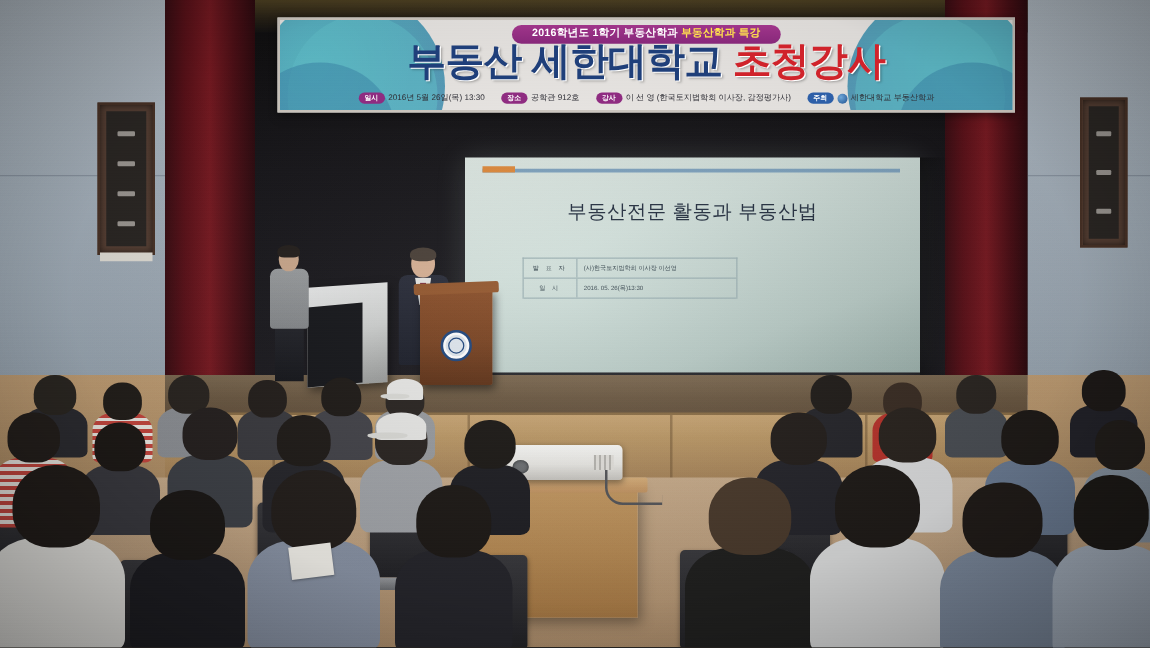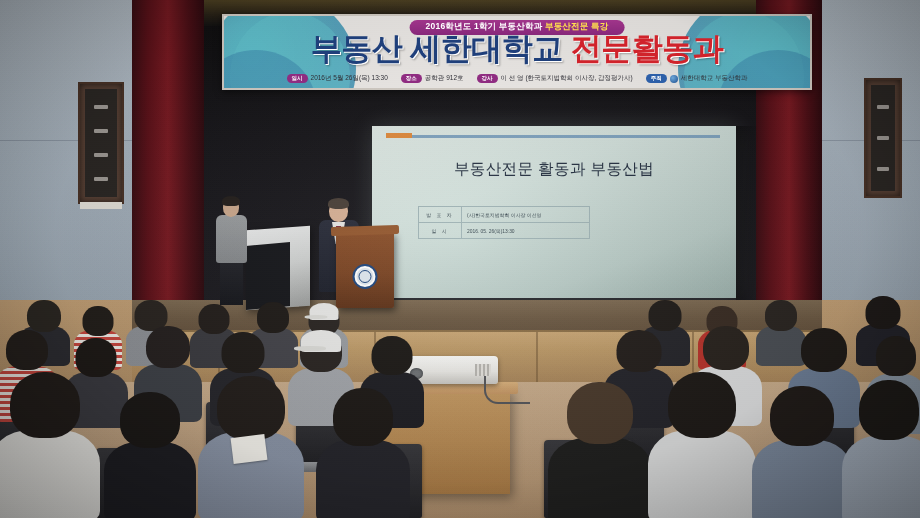--- a/index.html
+++ b/index.html
@@ -309,23 +309,23 @@
       <div class="sw-a"></div>
         <div class="sw-b"></div>
         <div class="sw-c"></div>
     </div>
     <div class="swoosh right">
       <div class="sw-a"></div>
         <div class="sw-b"></div>
         <div class="sw-c"></div>
     </div>
 
-    <div id="banner-top-pill"><span>2016학년도 1학기 부동산학과 </span><span class="hl">부동산전문 특강</span></div>
-
-    <div id="banner-title"><span class="t1">부동산 세한대학교 </span><span class="t2">전문활동과</span></div>
+    <div id="banner-top-pill"><span>2016학년도 1학기 부동산학과 </span><span class="hl">부동산학과 특강</span></div>
+
+    <div id="banner-title"><span class="t1">부동산 세한대학교 </span><span class="t2">초청강사</span></div>
 
     <div id="banner-meta">
       <div class="meta-item">
         <span class="meta-pill">일시</span>
         <span>2016년 5월 26일(목) 13:30</span>
       </div>
       <div class="meta-item">
         <span class="meta-pill">장소</span>
         <span>공학관 912호</span>
       </div>

